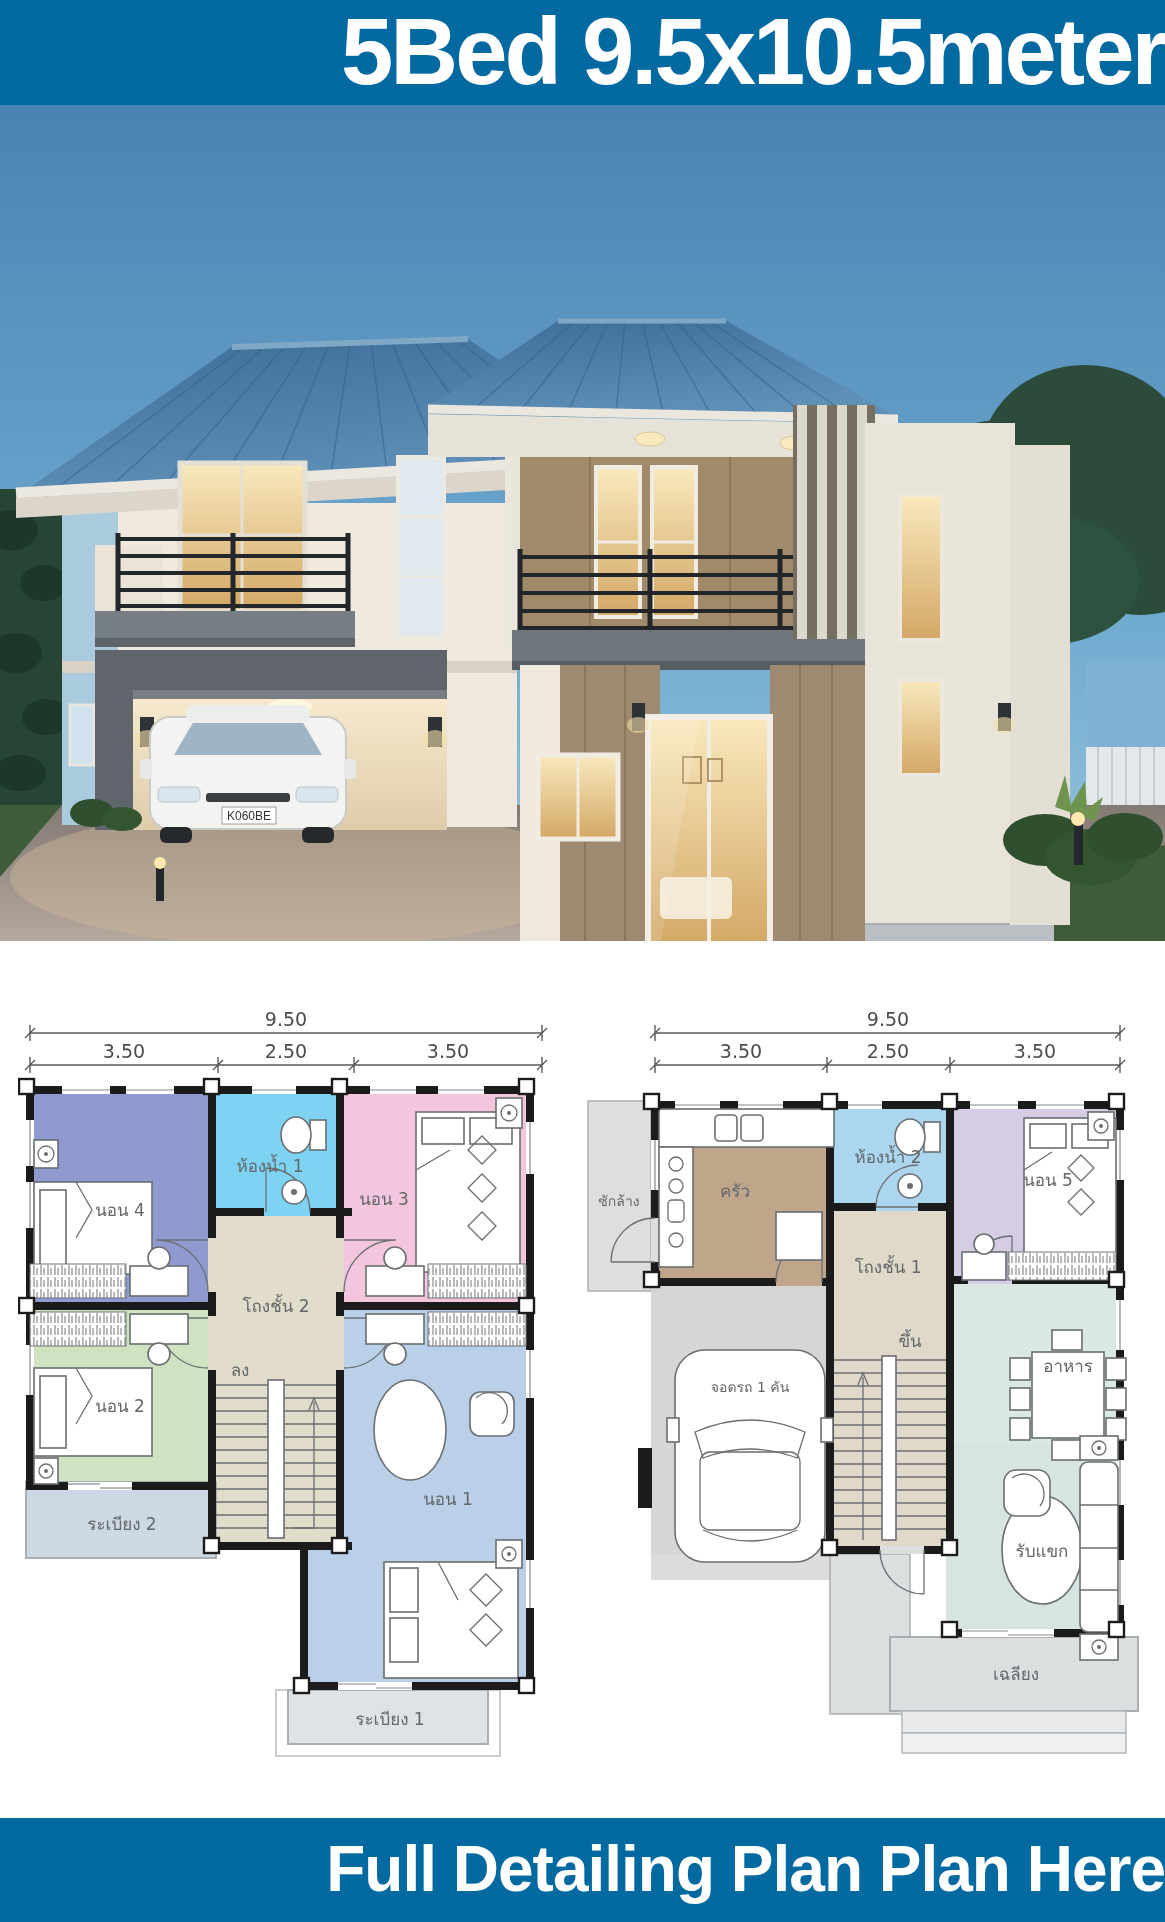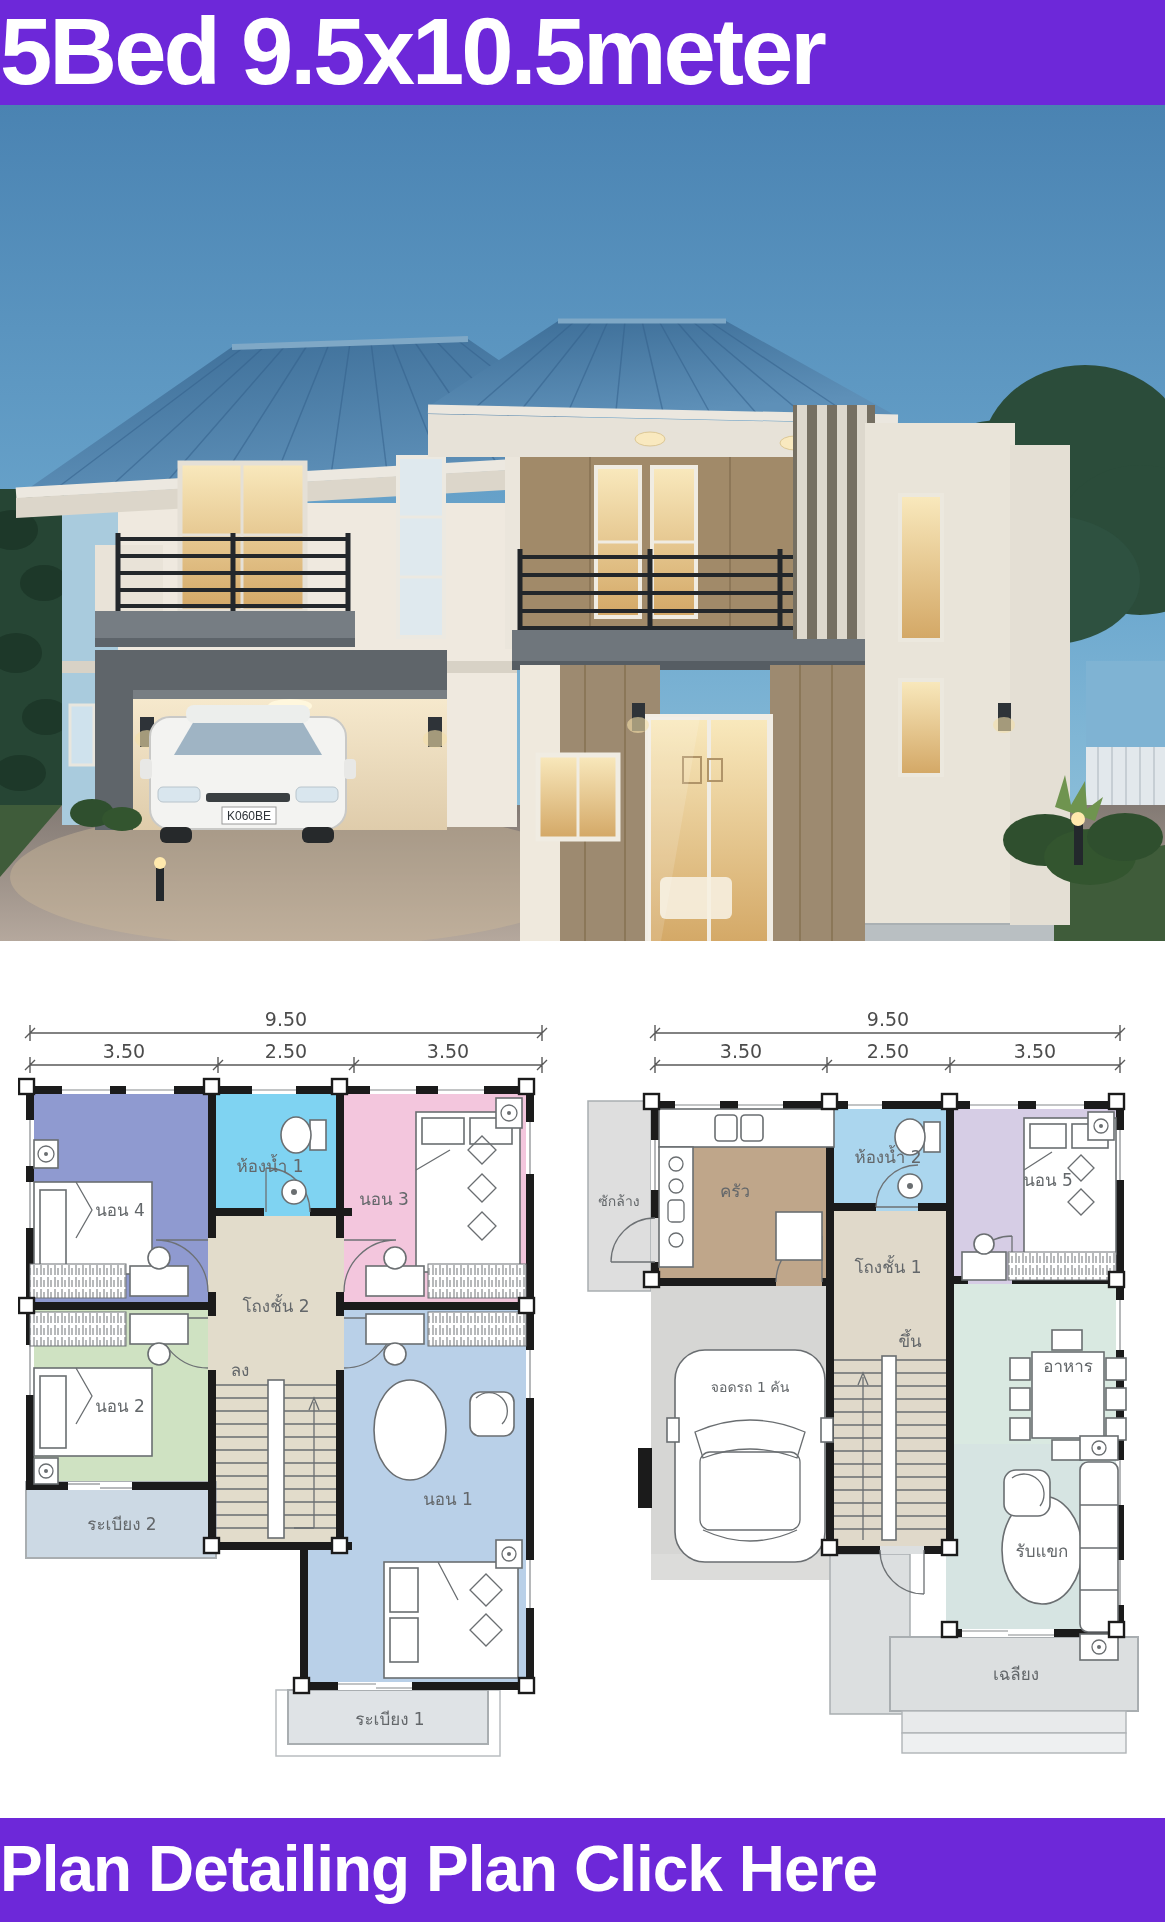--- a/index.html
+++ b/index.html
@@ -1,19 +1,19 @@
 <!DOCTYPE html>
 <html><head>
 <meta charset="utf-8">
 <style>
   html,body{margin:0;padding:0;background:#e8e8e8;}
   .page{position:relative;width:1165px;height:1922px;background:#ffffff;overflow:hidden;
         font-family:"Liberation Sans","DejaVu Sans",sans-serif;}
-  .banner{position:absolute;left:0;width:100%;background:#6d28d9;color:#fff;
-          text-align:left;white-space:nowrap;overflow:hidden;}
+  .banner{position:absolute;left:0;width:100%;background:#0369a1;color:#fff;
+          text-align:right;white-space:nowrap;overflow:hidden;}
   .banner.top{top:0;height:105px;line-height:103px;font-size:94px;font-weight:bold;letter-spacing:-3px;}
   .banner.bottom{top:1818px;height:104px;line-height:102px;font-size:64px;font-weight:bold;letter-spacing:-1px;cursor:pointer;}
   svg{position:absolute;display:block;}
   #photo{top:105px;left:0;}
   #plan2{top:1000px;left:18px;}
   #plan1{top:1000px;left:580px;}
   .lbl{font-family:"DejaVu Sans",sans-serif;font-size:17px;fill:#63676a;}
   .lbl.sm{font-size:14px;}
   .dim{font-family:"DejaVu Sans",sans-serif;font-size:19px;fill:#4c4c4c;}
   .dimline{stroke:#5a5a5a;stroke-width:1.4;fill:none;}
@@ -603,16 +603,16 @@
       <text class="lbl" x="308" y="273" text-anchor="middle">โถงชั้น 1</text>
       <text class="lbl" x="330" y="347" text-anchor="middle">ขึ้น</text>
       <text class="lbl sm" x="170" y="392" text-anchor="middle">จอดรถ 1 คัน</text>
       <text class="lbl" x="488" y="372" text-anchor="middle">อาหาร</text>
       <text class="lbl" x="462" y="557" text-anchor="middle">รับแขก</text>
       <text class="lbl" x="436" y="680" text-anchor="middle">เฉลียง</text>
     </g>
   </svg>
 
   <div class="banner bottom">
-    <span>Plan Detailing Plan Click Here</span>
+    <span>Full Detailing Plan Plan Here</span>
   </div>
 
 </div>
 
 </body></html>

